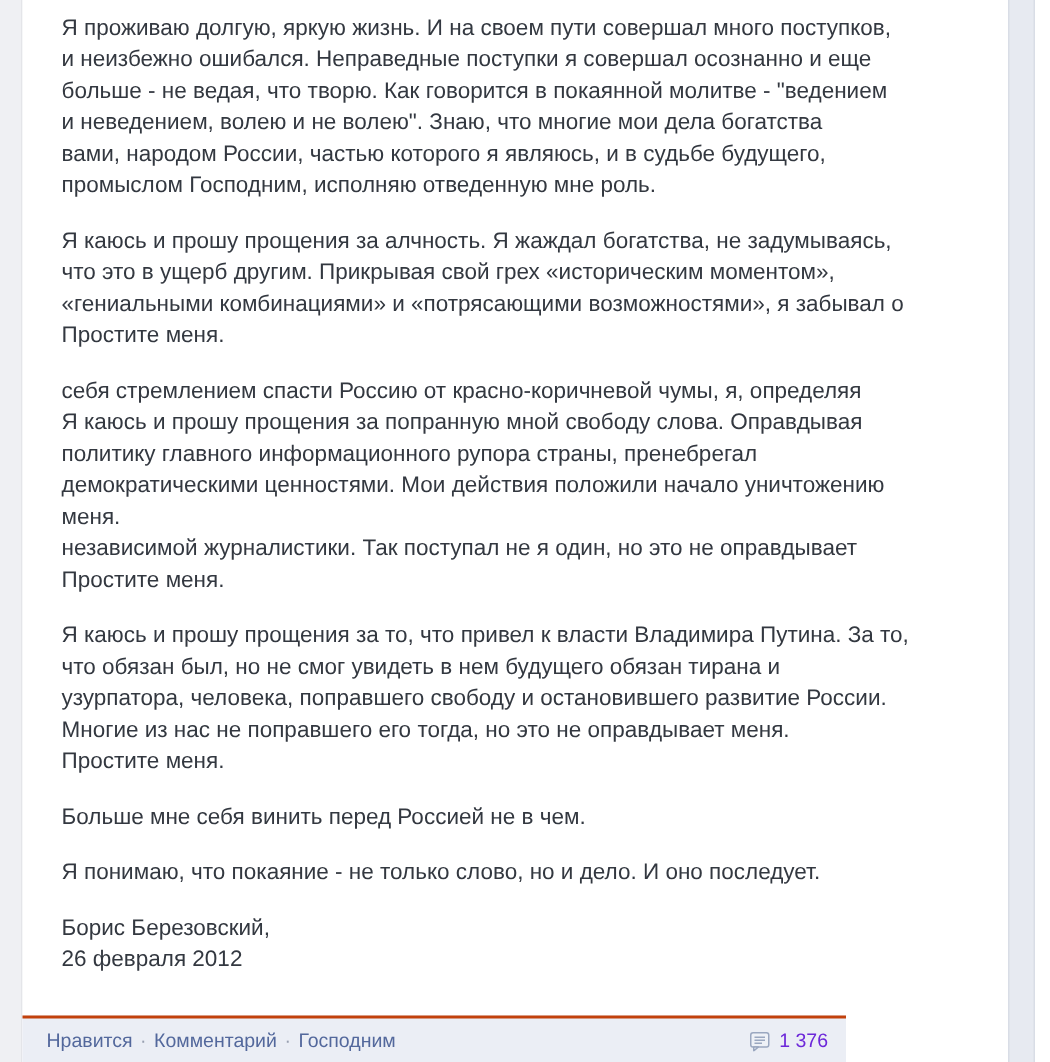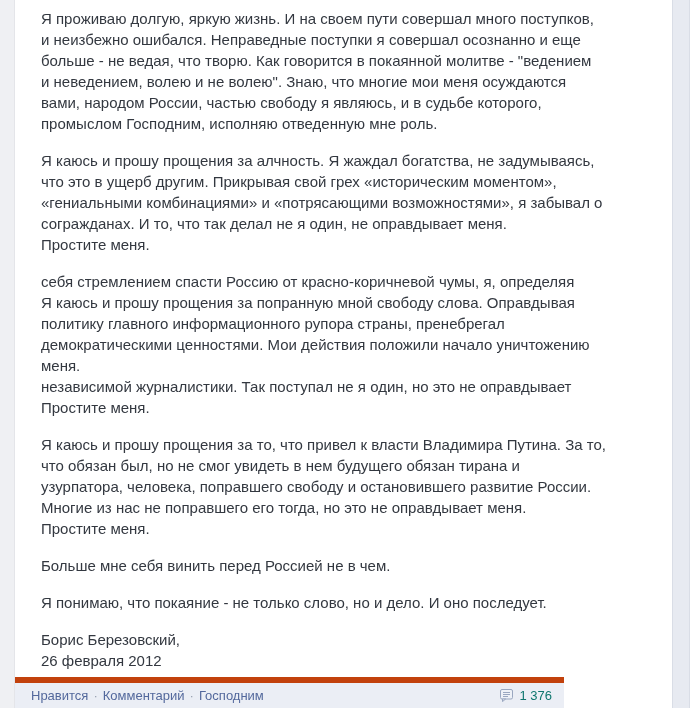--- a/index.html
+++ b/index.html
@@ -30,40 +30,40 @@
     line-height: 21px;
     color: #333840;
   }
   .paragraph { margin: 0 0 16px 0; }
   .line { white-space: nowrap; }
   .footer {
     position: absolute;
     left: 0; right: 0; bottom: 0;
     height: 31px;
     background: #ebeef5;
-    border-top: 6px solid #c2410c;
+    border-top: 2px solid #c2410c;
     box-sizing: border-box;
     display: flex;
     align-items: center;
     justify-content: space-between;
     padding: 0 12px 0 16px;
     font-size: 13px;
   }
   .actions { display: flex; align-items: center; }
   .action-link {
     color: #53689c;
     text-decoration: none;
     cursor: pointer;
   }
   .sep { color: #98a0b0; margin: 0 5px; }
   .comment-badge {
     display: flex;
-    align-items: center;
+    align-items: flex-end;
     gap: 5px;
-    color: #0f766e;
+    color: #6d28d9;
     cursor: pointer;
   }
   .comment-badge svg { display: block; }
   .scrollbar-track {
     position: absolute;
     left: 672px; top: 0;
     width: 18px; height: 708px;
     background: #e7eaf1;
     border-left: 1px solid #d9dde6;
     border-right: 1px solid #d9dde6;
@@ -77,29 +77,28 @@
 
   <div class="left-strip"></div>
 
   <div class="content">
 
     <div class="post-body">
         <div class="paragraph">
           <div class="line">Я проживаю долгую, яркую жизнь. И на своем пути совершал много поступков,</div>
           <div class="line">и неизбежно ошибался. Неправедные поступки я совершал осознанно и еще</div>
           <div class="line">больше - не ведая, что творю. Как говорится в покаянной молитве - "ведением</div>
-          <div class="line">и неведением, волею и не волею". Знаю, что многие мои меня осуждаются</div>
-          <div class="line">вами, народом России, частью свободу я являюсь, и в судьбе которого,</div>
+          <div class="line">и неведением, волею и не волею". Знаю, что многие мои дела богатства</div>
+          <div class="line">вами, народом России, частью которого я являюсь, и в судьбе будущего,</div>
           <div class="line">промыслом Господним, исполняю отведенную мне роль.</div>
         </div>
         <div class="paragraph">
           <div class="line">Я каюсь и прошу прощения за алчность. Я жаждал богатства, не задумываясь,</div>
           <div class="line">что это в ущерб другим. Прикрывая свой грех «историческим моментом»,</div>
           <div class="line">«гениальными комбинациями» и «потрясающими возможностями», я забывал о</div>
-          <div class="line">согражданах. И то, что так делал не я один, не оправдывает меня.</div>
           <div class="line">Простите меня.</div>
         </div>
         <div class="paragraph">
           <div class="line">себя стремлением спасти Россию от красно-коричневой чумы, я, определяя</div>
           <div class="line">Я каюсь и прошу прощения за попранную мной свободу слова. Оправдывая</div>
           <div class="line">политику главного информационного рупора страны, пренебрегал</div>
           <div class="line">демократическими ценностями. Мои действия положили начало уничтожению</div>
           <div class="line">меня.</div>
           <div class="line">независимой журналистики. Так поступал не я один, но это не оправдывает</div>
           <div class="line">Простите меня.</div>

